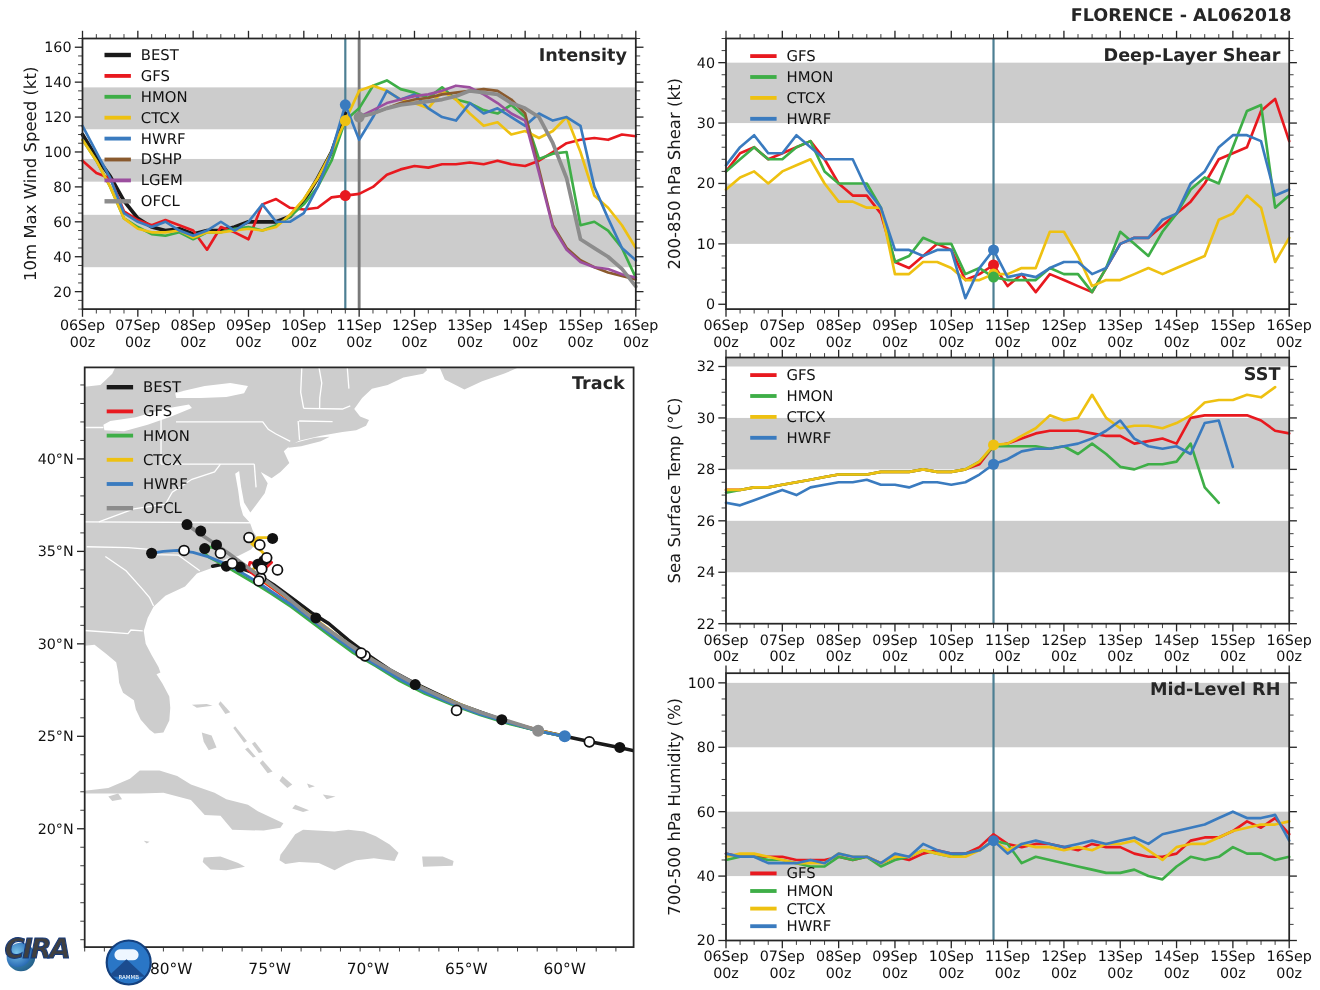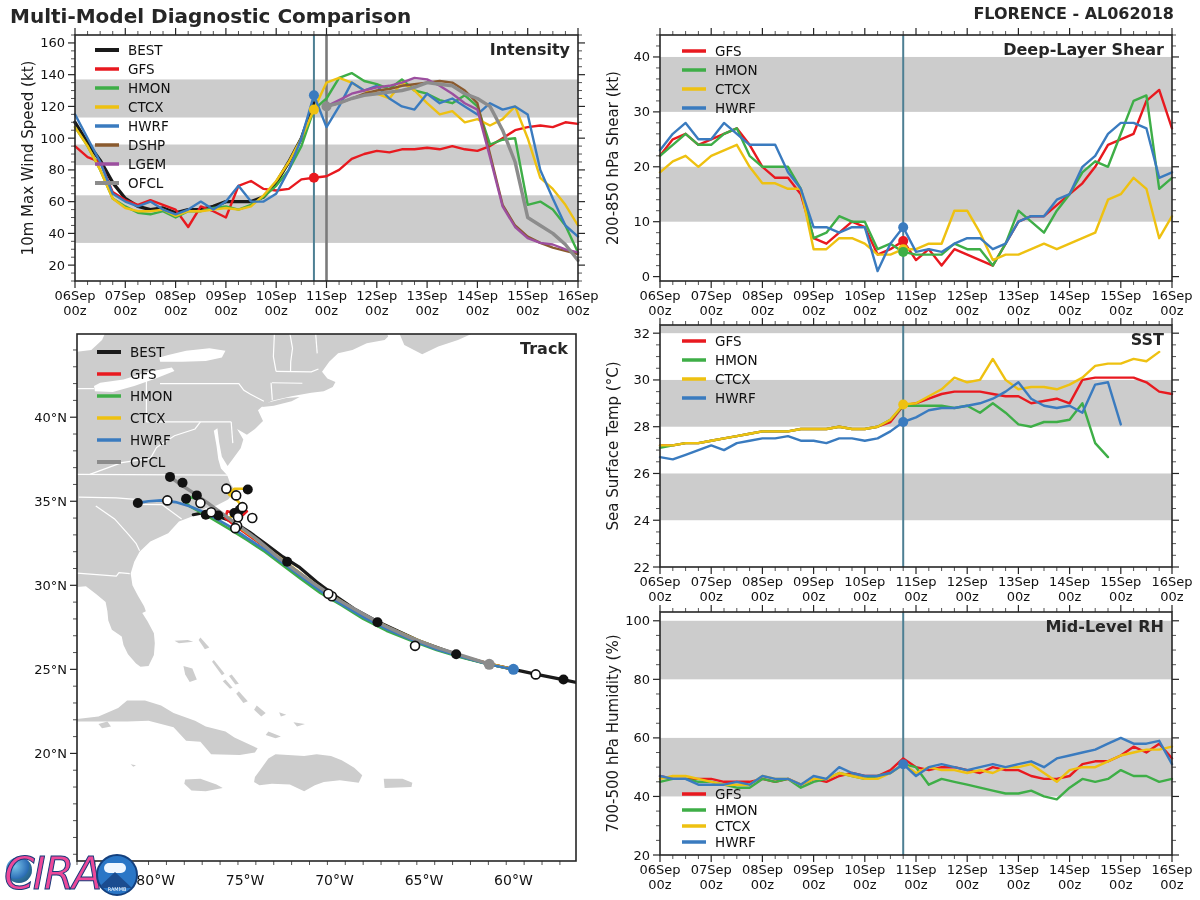--- a/index.html
+++ b/index.html
@@ -5,34 +5,33 @@
   html,body{margin:0;padding:0;background:#ffffff;}
   .stage{position:relative;width:1200px;height:900px;background:#ffffff;overflow:hidden;
          font-family:"DejaVu Sans","Liberation Sans",sans-serif;}
   .title-left{position:absolute;left:10px;top:4px;font-size:20px;font-weight:bold;color:#262626;}
   .title-right{position:absolute;right:26px;top:4px;font-size:16px;font-weight:bold;color:#262626;}
   #fig{position:absolute;left:0;top:0;}
   .cira-logo{position:absolute;left:4px;top:848px;width:130px;height:50px;}
   .globe-icon{position:absolute;left:2px;top:9px;width:26px;height:26px;border-radius:50%;
       background:radial-gradient(circle at 35% 35%, #79c4ea 0%, #2b6cb5 55%, #123c77 100%);
       box-shadow:inset -3px -4px 0 0 #3f8f4f33;}
-  .cira-text{position:absolute;left:0;top:0;font-size:44px;font-weight:normal;font-style:italic;
-      color:#ec4899;letter-spacing:-2px;-webkit-text-stroke:1px #173a7a;}
+  .cira-text{position:absolute;left:0;top:0;font-size:25px;font-weight:bold;font-style:italic;
+      color:#404040;letter-spacing:-2px;-webkit-text-stroke:1px #173a7a;}
   .rammb-badge{position:absolute;left:92px;top:6px;width:38px;height:38px;border-radius:50%;
       background:#2a76c6;border:2px solid #14407e;overflow:hidden;}
   .rammb-cloud{position:absolute;left:6px;top:7px;width:22px;height:10px;border-radius:10px;background:#eef6ff;}
   .rammb-mtn{position:absolute;left:0px;top:16px;width:0;height:0;
       border-left:17px solid transparent;border-right:17px solid transparent;border-bottom:16px solid #1b4c8f;}
   .rammb-label{position:absolute;left:0;right:0;bottom:2px;text-align:center;font-size:5px;color:#ffffff;}
 </style>
 </head>
 <body>
 
 <div class="stage">
-  <div class="title-left">Multi-Model Diagnostic Comparison</div>
   <div class="title-right">FLORENCE - AL062018</div>
   <svg id="fig" width="1200" height="900">
       <g>
         <rect x="75" y="195.29677419354837" width="503" height="47.61290322580649" fill="#cccccc"></rect>
         <rect x="75" y="144.50967741935483" width="503" height="20.63225806451615" fill="#cccccc"></rect>
         <rect x="75" y="79.43870967741935" width="503" height="38.090322580645164" fill="#cccccc"></rect>
         <line x1="313.92499999999995" y1="35" x2="313.92499999999995" y2="281" stroke="#4d7f93" stroke-width="2"></line>
         <line x1="326.5" y1="35" x2="326.5" y2="281" stroke="#7a7a7a" stroke-width="2.6"></line>
         <path d="M75.0 122.3L87.6 142.9L100.2 160.4L112.7 182.6L125.3 198.5L137.9 206.4L150.4 209.6L163.0 208.0L175.6 212.8L188.2 209.6L200.8 209.6L213.3 206.4L225.9 201.6L238.5 201.6L251.0 201.6L263.6 196.9L276.2 182.6L288.8 162.0L301.4 138.2L313.9 103.2" fill="none" stroke="#1a1a1a" stroke-width="3.4" stroke-linejoin="round" stroke-linecap="round"></path>
         <path d="M75.0 146.1L87.6 157.2L100.2 162.0L112.7 192.1L125.3 200.1L137.9 204.8L150.4 200.1L163.0 204.8L175.6 209.6L188.2 227.0L200.8 206.4L213.3 211.2L225.9 217.5L238.5 185.8L251.0 181.0L263.6 188.9L276.2 190.5L288.8 188.9L301.4 179.4L313.9 177.8L326.5 176.3L339.1 169.9L351.7 158.8L364.2 154.0L376.8 150.9L389.4 152.4L401.9 149.3L414.5 149.3L427.1 147.7L439.7 149.3L452.3 146.1L464.8 149.3L477.4 150.9L490.0 146.1L502.6 138.2L515.1 130.2L527.7 127.1L540.3 125.5L552.8 127.1L565.4 122.3L578.0 123.9" fill="none" stroke="#e8191f" stroke-width="2.4" stroke-linejoin="round" stroke-linecap="round"></path>

